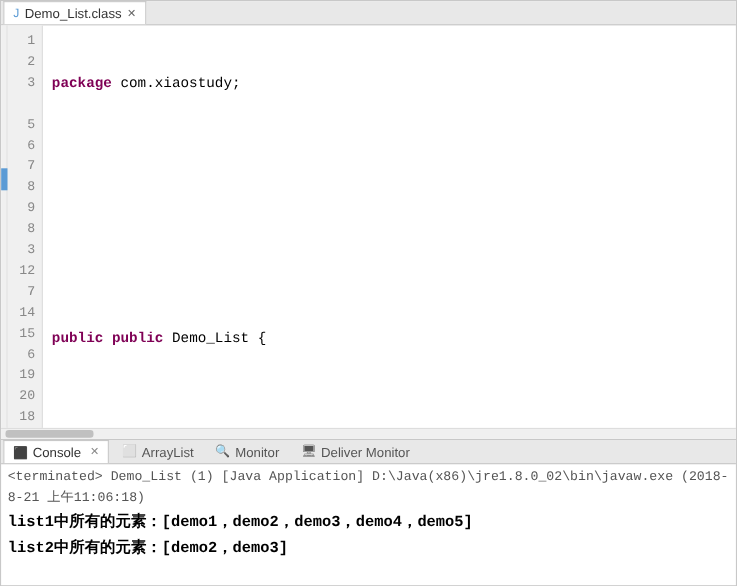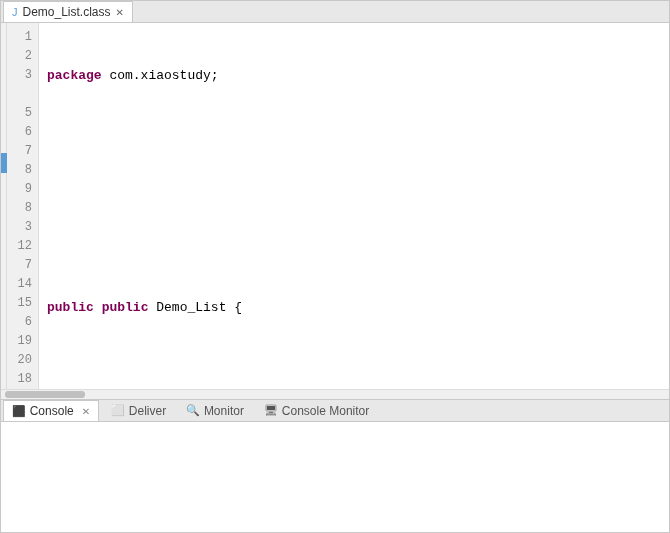--- a/index.html
+++ b/index.html
@@ -270,25 +270,36 @@
 <div class="console-container">
 
   <div class="console-tab-bar">
     <div class="console-tab">
       <span style="font-size:11px; color:#333;">⬛</span>
       <span>Console</span>
       <span style="font-size:10px; color:#888; margin-left:4px;">✕</span>
     </div>
     <div class="console-tab-inactive">
       <span style="font-size:11px;">⬜</span>
-      <span>Deliver</span>
+      <span>ArrayList</span>
     </div>
     <div class="console-tab-inactive">
       <span style="font-size:11px;">🔍</span>
       <span>Monitor</span>
     </div>
     <div class="console-tab-inactive">
       <span style="font-size:11px;">🖥</span>
-      <span>Console Monitor</span>
-    </div>
-  </div>
-
+      <span>Deliver Monitor</span>
+    </div>
+  </div>
+
+  <div class="console-body">
+    <div class="console-terminated">
+      &lt;terminated&gt; Demo_List (1) [Java Application] D:\Java(x86)\jre1.8.0_02\bin\javaw.exe (2018-8-21 上午11:06:18)
+    </div>
+    <div class="console-output">
+      list1中所有的元素：[demo1，demo2，demo3，demo4，demo5]
+    </div>
+    <div class="console-output">
+      list2中所有的元素：[demo2，demo3]
+    </div>
+  </div>
 </div>
 
 </body></html>

